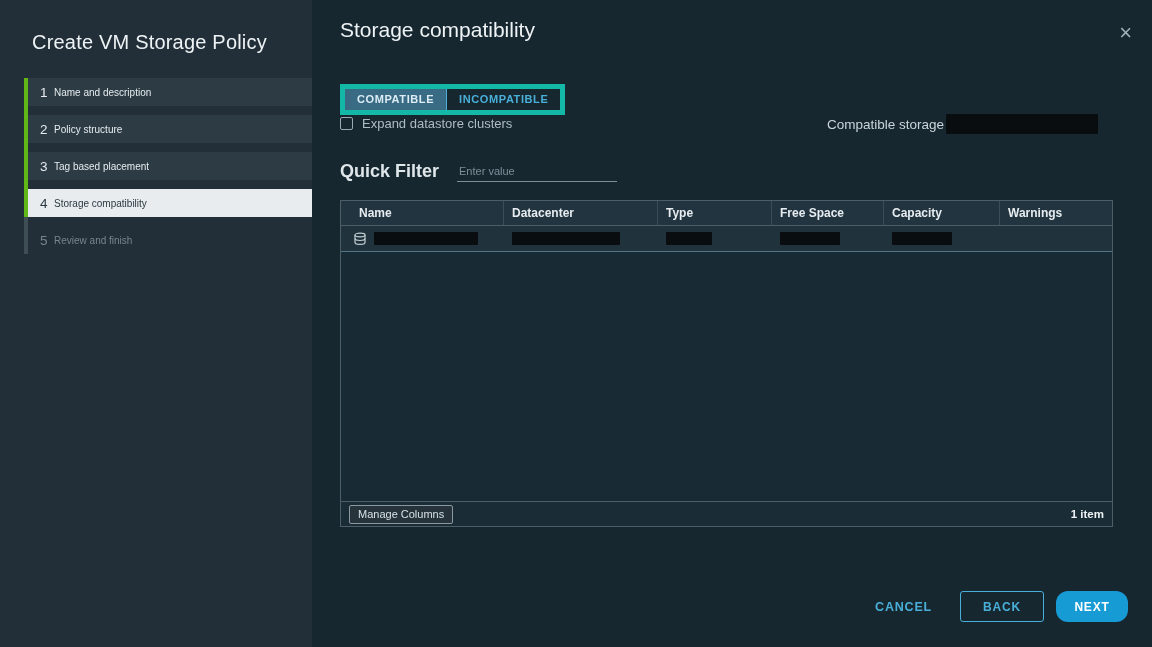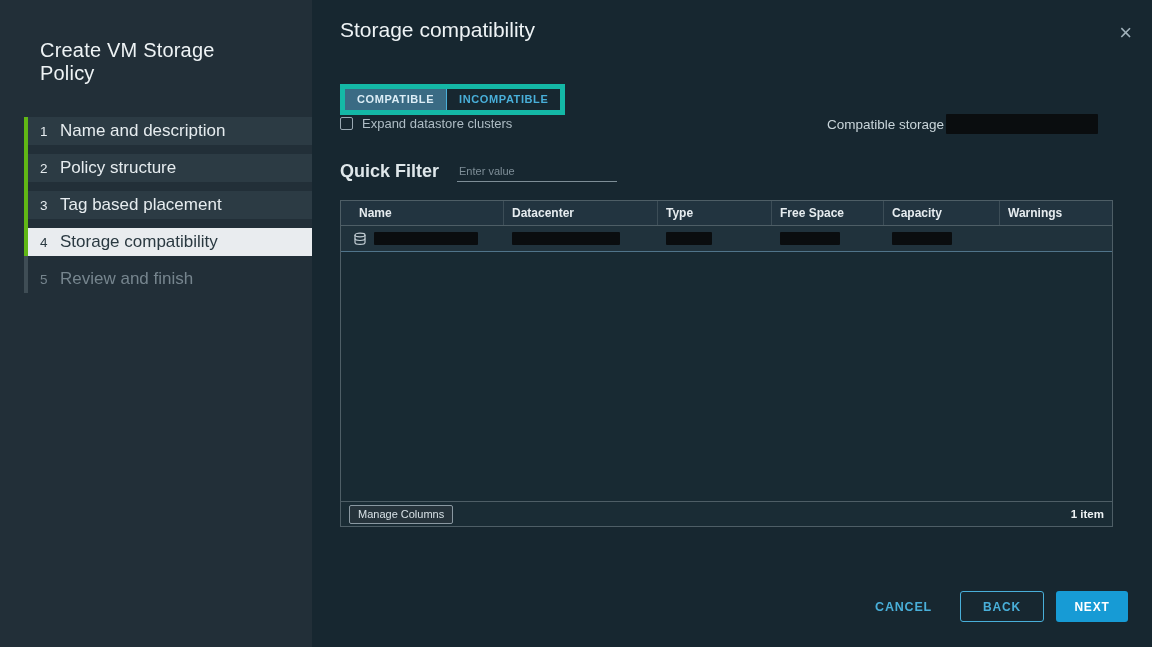--- a/index.html
+++ b/index.html
@@ -5,28 +5,28 @@
   * { box-sizing: border-box; }
   html, body { margin:0; padding:0; }
   body {
     width:1152px; height:647px; position:relative; overflow:hidden;
     background:#172730; font-family:"Liberation Sans", sans-serif;
     -webkit-font-smoothing:antialiased; cursor:default;
   }
 
   
   .sidebar { position:absolute; left:0; top:0; width:312px; height:100%; background:#222f38; }
-  .sidebar-title { margin:16px; padding:23px 24px 16px 24px; font-size:20px; font-weight:400; color:#eef3f5; letter-spacing:.2px; }
+  .sidebar-title { margin:8px; padding:23px 24px 16px 24px; font-size:20px; font-weight:400; color:#eef3f5; letter-spacing:.2px; }
   .steps { position:relative; margin:8px 0 0 24px; }
   .rail { position:absolute; left:0; top:0; width:4px; height:176px; }
   .rail-done { position:absolute; left:0; top:0; width:4px; height:139px; background:#61b715; }
   .rail-todo { position:absolute; left:0; top:139px; width:4px; height:37px; background:#3f4d55; }
   .step { display:flex; align-items:center; height:28px; margin:0 0 9px 4px; background:#2c3b44; cursor:pointer; }
   .step .num { margin-left:12px; width:14px; font-size:13.5px; color:#e6ecef; flex:none; }
-  .step .lbl { margin-left:6px; font-size:17px; color:#e6ecef; white-space:nowrap;text-align:center; }
+  .step .lbl { font-size:10px; color:#e6ecef; white-space:nowrap;text-align:center; }
   .step.active { background:#e9ecef; }
   .step.active .num, .step.active .lbl { color:#2a3941; }
   .step.future { background:transparent; cursor:default; }
   .step.future .num, .step.future .lbl { color:#76858e; }
 
   
   .main { position:absolute; left:312px; top:0; right:0; bottom:0; background:#172730; }
   .page-title { position:absolute; left:28px; top:18px; font-size:21px; font-weight:400; color:#eef3f5; }
   .close-btn { position:absolute; top:22px; right:20px; font-size:22px; line-height:1; color:#9fb0b9; cursor:pointer; }
 
@@ -68,21 +68,21 @@
   .ds-icon { width:14px; height:14px; flex:none; display:inline-flex; }
   .grid-empty { flex:1; background:#182a33; }
   .grid-foot { height:25px; flex:none; border-top:1px solid #4e5e66; background:#1a2c35; display:flex; align-items:center; justify-content:space-between; padding:0 8px; }
   .manage-cols { font-size:11px; color:#d7e0e5; border:1px solid #8a98a1; background:#26333b; padding:2px 8px 3px; border-radius:2px; cursor:pointer; font-family:inherit; }
   .item-count { font-size:11.5px; font-weight:700; color:#eef3f5; }
 
   
   .footer-actions { position:absolute; right:24px; bottom:25px; display:flex; align-items:center; }
   .btn-cancel { background:none; border:none; color:#49afd9; font-size:12.5px; font-weight:700; letter-spacing:.8px; cursor:pointer; font-family:inherit; margin-right:22px;margin-left:14px; }
   .btn-back { width:84px; height:31px; background:transparent; border:1px solid #49afd9; border-radius:3px; color:#49afd9; font-size:12px; font-weight:700; letter-spacing:.8px; cursor:pointer; font-family:inherit; margin-right:12px; }
-  .btn-next { width:72px; height:31px; background:#179bd5; border:none; border-radius:3px; color:#ffffff; font-size:12px; font-weight:700; letter-spacing:.8px; cursor:pointer; font-family:inherit; }
+  .btn-next { width:72px; height:31px; background:#179bd5; border:none; border-radius:12px; color:#ffffff; font-size:12px; font-weight:700; letter-spacing:.8px; cursor:pointer; font-family:inherit; }
 </style>
 </head>
 <body>
 
 <div class="sidebar">
   <h1 class="sidebar-title">Create VM Storage Policy</h1>
   <div class="steps">
     <div class="rail">
       <div class="rail-done"></div>
       <div class="rail-todo"></div>

